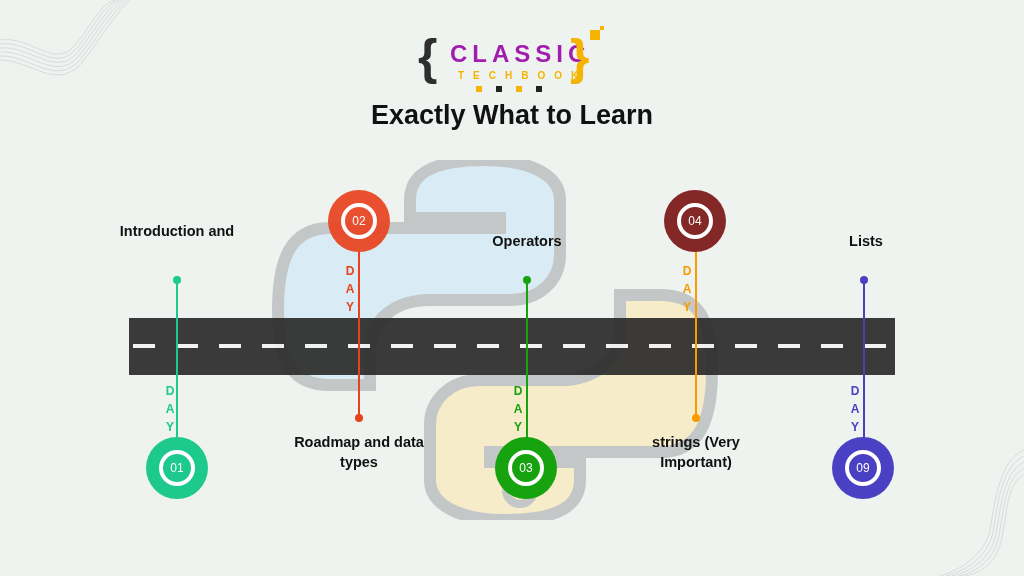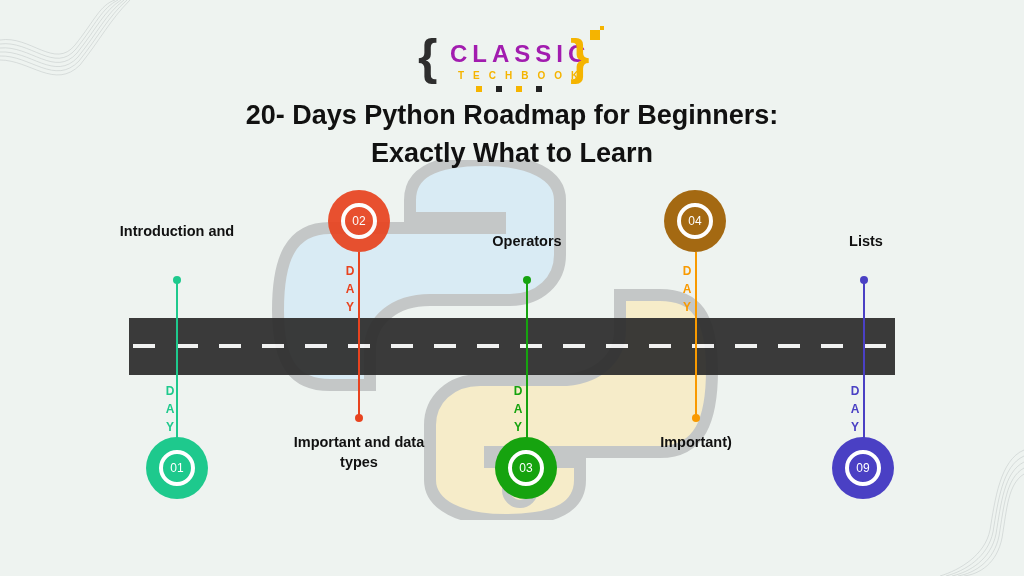--- a/index.html
+++ b/index.html
@@ -57,21 +57,20 @@
   <span class="logo-brace" style="left:152px;top:2px;color:#f5b400">}</span>
   <span style="position:absolute;left:172px;top:0;width:10px;height:10px;background:#f5b400"></span>
   <span style="position:absolute;left:182px;top:-4px;width:4px;height:4px;background:#f5b400"></span>
   <span style="position:absolute;left:58px;top:56px;width:6px;height:6px;background:#f5b400"></span>
   <span style="position:absolute;left:78px;top:56px;width:6px;height:6px;background:#222"></span>
   <span style="position:absolute;left:98px;top:56px;width:6px;height:6px;background:#f5b400"></span>
   <span style="position:absolute;left:118px;top:56px;width:6px;height:6px;background:#222"></span>
 </div>
 
 <div class="abs title" style="top:96px">
-  <div>20- Days Python Roadmap for Beginners:</div>
   <div>Exactly What to Learn</div>
 </div>
 
 <div class="abs road" style="opacity:0.93">
   <span class="dash" style="left:4px"></span>
     <span class="dash" style="left:47px"></span>
     <span class="dash" style="left:90px"></span>
   <span class="dash" style="left:133px"></span>
     <span class="dash" style="left:176px"></span>
     <span class="dash" style="left:219px"></span>
@@ -112,21 +111,21 @@
       <div class="ringtxt">02</div>
   </div>
   <span class="stem" style="left:358px;top:252px;height:168px;background:#e8431f"></span>
   <div class="day" style="left:340px;top:262px;color:#e8431f">
       <div>D</div>
       <div>A</div>
       <div>Y</div>
     </div>
   <span class="dot" style="left:355px;top:414px;background:#e8431f"></span>
   <div class="label" style="left:269px;top:432px">
-    <div>Important and data</div>
+    <div>Roadmap and data</div>
       <div>types</div>
   </div>
 </div>
 
 <div>
   <div class="label" style="left:437px;top:231px">
     <div>Operators</div>
   </div>
   <span class="dot" style="left:523px;top:276px;background:#16a30f"></span>
   <span class="stem" style="left:526px;top:280px;height:160px;background:#16a30f"></span>
@@ -135,32 +134,33 @@
       <div>A</div>
       <div>Y</div>
     </div>
   <div class="circle" style="left:495px;top:437px;background:#16a30f">
     <div class="ring"></div>
       <div class="ringtxt">03</div>
   </div>
 </div>
 
 <div>
-  <div class="circle" style="left:664px;top:190px;background:#a16207;opacity:0.95">
+  <div class="circle" style="left:664px;top:190px;background:#7f1d1d;opacity:0.95">
     <div class="ring"></div>
       <div class="ringtxt">04</div>
   </div>
   <span class="stem" style="left:695px;top:252px;height:168px;background:#f99a00"></span>
   <div class="day" style="left:677px;top:262px;color:#f99a00">
       <div>D</div>
       <div>A</div>
       <div>Y</div>
     </div>
   <span class="dot" style="left:692px;top:414px;background:#f99a00"></span>
   <div class="label" style="left:606px;top:432px">
+    <div>strings (Very</div>
       <div>Important)</div>
   </div>
 </div>
 
 <div>
   <div class="label" style="left:776px;top:231px">
     <div>Lists</div>
   </div>
   <span class="dot" style="left:860px;top:276px;background:#4a40c4"></span>
   <span class="stem" style="left:863px;top:280px;height:160px;background:#4a40c4"></span>

